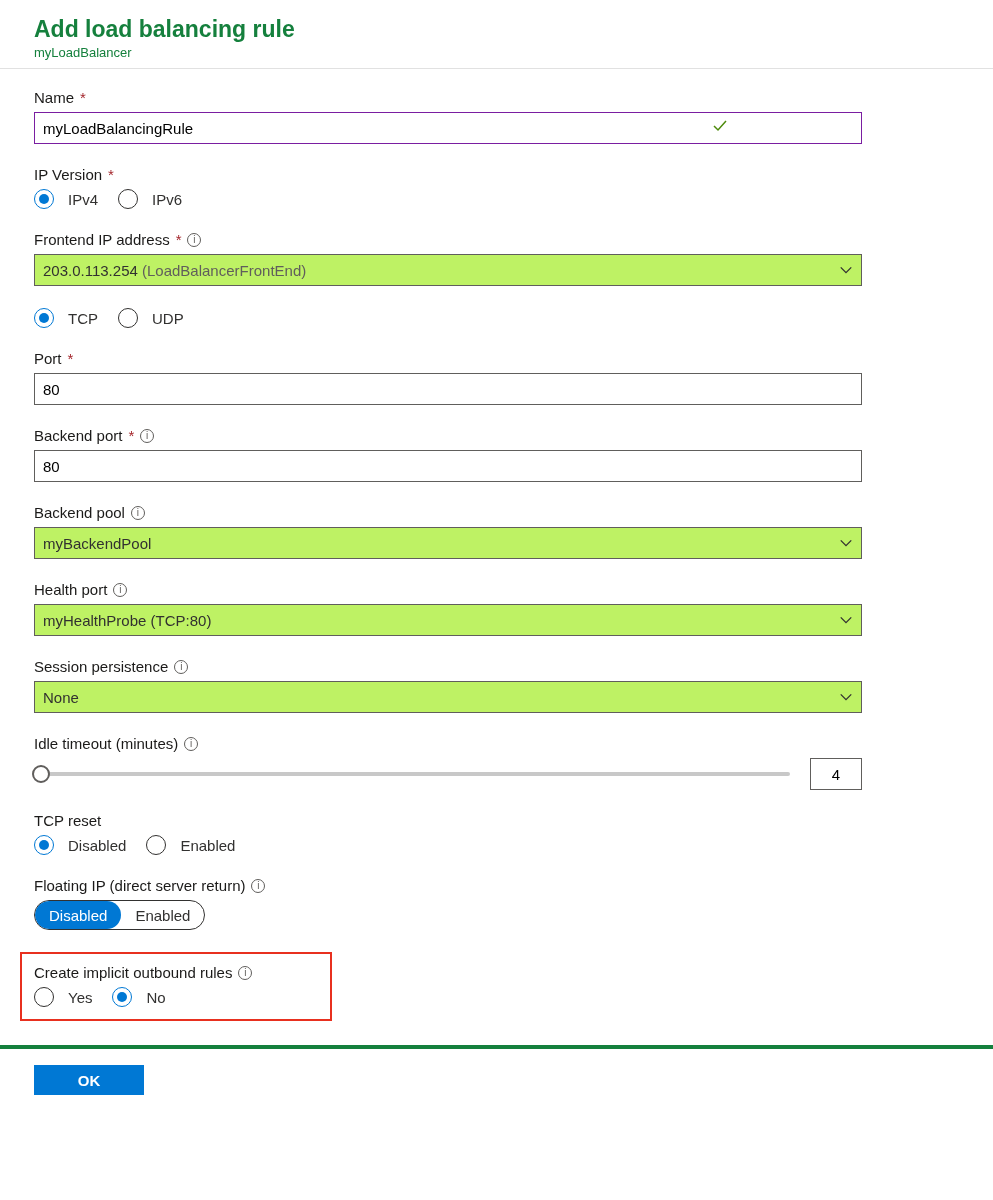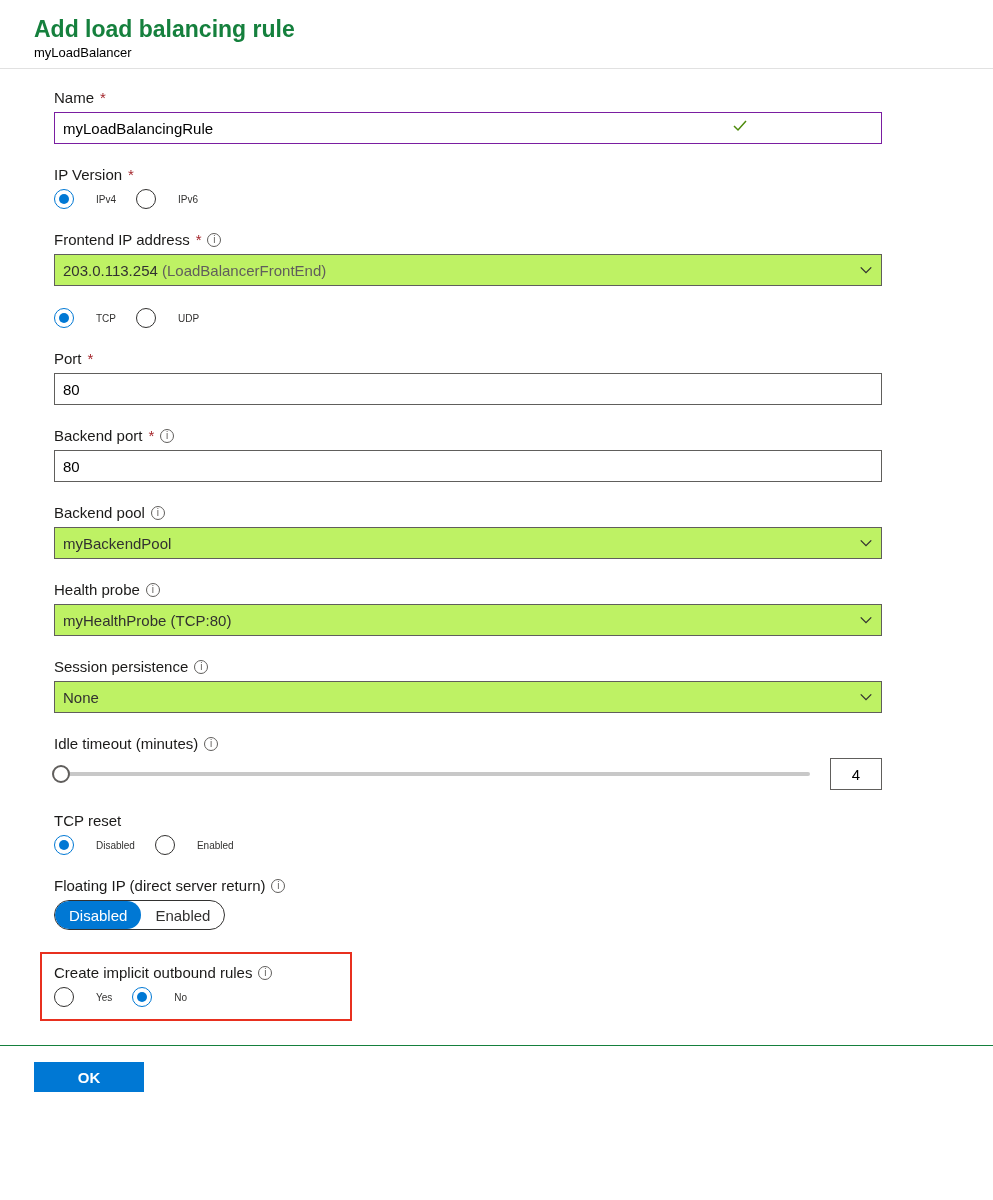--- a/index.html
+++ b/index.html
@@ -1,46 +1,46 @@
 <!DOCTYPE html>
 <html><head>
 <meta charset="utf-8">
 <style>
   * { box-sizing: border-box; margin: 0; padding: 0; }
   body { font-family: "Segoe UI", -apple-system, sans-serif; color: #323130; background: #fff; width: 993px; }
   .header { padding: 16px 0 8px 34px; border-bottom: 1px solid #e1e1e1; }
   .title { font-size: 23px; font-weight: 600; color: #15803d; }
-  .subtitle { font-size: 13px; color: #000000; margin-top: 2px; }
-  .form { padding: 20px 34px 24px 54px; }
+  .subtitle { font-size: 13px; color: #15803d; margin-top: 2px; }
+  .form { padding: 20px 34px 24px 34px; }
   .field { margin-bottom: 22px; }
   .label-row { display: flex; align-items: center; gap: 6px; margin-bottom: 6px; font-size: 15px; color: #1b1a19; }
   .req { color: #a4262c; }
   .info-icon { width: 14px; height: 14px; border: 1px solid #605e5c; border-radius: 50%; display: inline-flex; align-items: center; justify-content: center; font-size: 10px; color: #605e5c; font-style: normal; line-height: 1; }
   .text-input { width: 828px; height: 32px; border: 1px solid #605e5c; padding: 0 8px; font-size: 15px; font-family: inherit; }
   .text-input.validated { border: 1px solid #7a1ea1; }
   .input-wrap { position: relative; width: 704px; }
   .check-icon { position: absolute; right: 10px; top: 50%; transform: translateY(-50%); color: #4d8a0b; }
   .select { width: 828px; height: 32px; border: 1px solid #605e5c; padding: 0 8px; font-size: 15px; display: flex; align-items: center; justify-content: space-between; cursor: pointer; background: #bef264; }
   .select .text-main { color: #323130; }
   .select .text-secondary { color: #605e5c; }
   .chevron { width: 14px; height: 14px; }
   .radio-row { display: flex; gap: 20px; align-items: center; }
-  .radio-opt { display: flex; align-items: center; gap: 22px; font-size: 10px; cursor: pointer; }
+  .radio-opt { display: flex; align-items: center; gap: 14px; font-size: 15px; cursor: pointer; }
   .radio-circle { width: 20px; height: 20px; border: 1.5px solid #323130; border-radius: 50%; display: flex; align-items: center; justify-content: center; }
   .radio-circle.selected { border-color: #0078d4; }
   .radio-dot { width: 10px; height: 10px; background: #0078d4; border-radius: 50%; }
   .slider-row { display: flex; align-items: center; gap: 20px; width: 828px; }
   .slider-track { flex: 1; height: 4px; background: #c8c8c8; position: relative; border-radius: 2px; }
   .slider-thumb { position: absolute; left: 0; top: 50%; transform: translate(-2px, -50%); width: 18px; height: 18px; border: 2px solid #605e5c; background: #fff; border-radius: 50%; }
   .slider-value { width: 52px; height: 32px; border: 1px solid #605e5c; text-align: center; font-size: 15px; font-family: inherit; }
   .toggle-group { display: inline-flex; border: 1.5px solid #323130; border-radius: 18px; overflow: hidden; height: 30px; }
   .toggle-seg { padding: 0 14px; display: flex; align-items: center; font-size: 15px; cursor: pointer; }
   .toggle-seg.active { background: #0078d4; color: #fff; border-radius: 18px; }
   .highlight-box { border: 2.5px solid #e8301f; padding: 10px 12px 12px 12px; margin-left: -14px; margin-right: -14px; width: 312px; }
-  .footer { border-top: 1px solid #15803d; padding: 16px 34px; }
+  .footer { border-top: 4px solid #15803d; padding: 16px 34px; }
   .ok-btn { background: #0078d4; color: #fff; border: none; width: 110px; height: 30px; font-size: 15px; font-weight: 600; cursor: pointer; }
 </style>
 </head>
 <body>
 
 <div class="header">
   <div class="title">Add load balancing rule</div>
   <div class="subtitle">myLoadBalancer</div>
 </div>
 
@@ -136,21 +136,21 @@
     <div class="select">
       <span class="text-main">myBackendPool</span>
       <svg class="chevron" viewBox="0 0 16 16">
           <path d="M2 5 L8 11 L14 5" stroke="#323130" stroke-width="1.5" fill="none"></path>
         </svg>
     </div>
   </div>
 
   <div class="field">
     <div class="label-row">
-      <span>Health probe</span>
+      <span>Health port</span>
       <span class="info-icon">i</span>
     </div>
     <div class="select">
       <span class="text-main">myHealthProbe (TCP:80)</span>
       <svg class="chevron" viewBox="0 0 16 16">
           <path d="M2 5 L8 11 L14 5" stroke="#323130" stroke-width="1.5" fill="none"></path>
         </svg>
     </div>
   </div>
 

